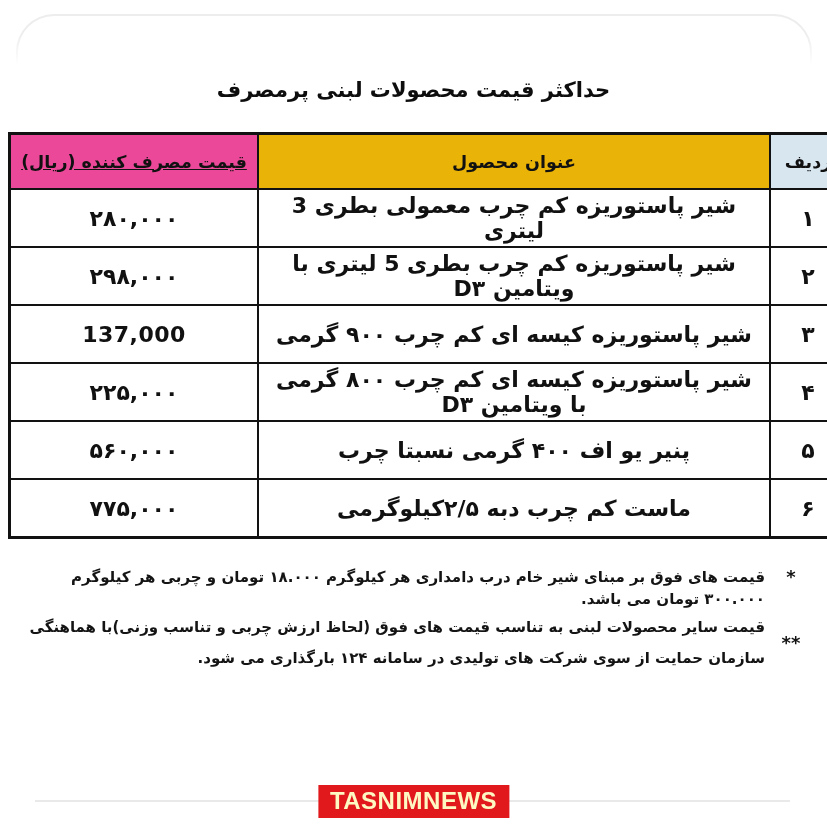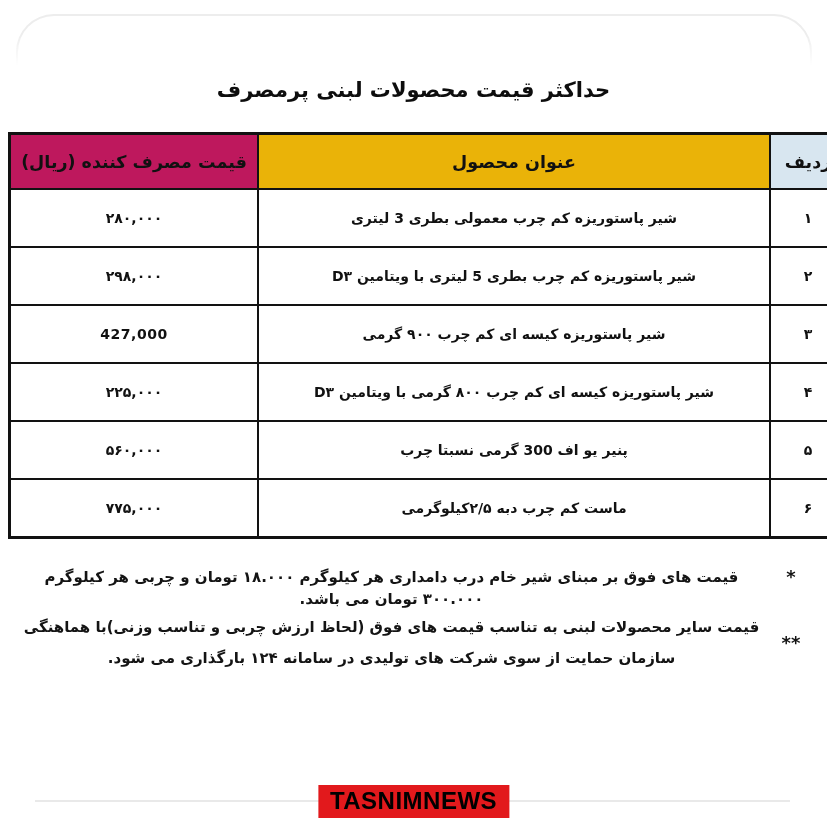--- a/index.html
+++ b/index.html
@@ -58,21 +58,21 @@
     border-collapse: collapse;
     direction: rtl;
     table-layout: fixed;
     border: 3px solid #121212;
   }
   .price-table th, .price-table td {
     border: 2px solid #121212;
     text-align: center;
     vertical-align: middle;
     font-weight: bold;
-    font-size: 14px;
+    font-size: 22px;
     padding: 0 6px;
     overflow: hidden;
   }
   .price-table th { height: 53px; font-size: 17.5px; }
   .price-table td { height: 56px; }
   .col-rownum  { width: 62px; }
   .col-product { width: 498px; }
   .col-price   { width: 234px; letter-spacing: 0.5px; }
 
   .footnote {
@@ -85,21 +85,21 @@
     font-weight: bold;
     font-size: 15px;
     line-height: 22px;
     color: #141414;
   }
   .footnote .marker {
     flex: 0 0 52px;
     text-align: center;
     font-size: 18px;
   }
-  .footnote .fn-text { flex: 1 1 auto; text-align: center; }
+  .footnote .fn-text { flex: 1 1 auto; text-align: right; }
   .fn1 { top: 566px; }
   .fn2 { top: 612px; align-items: center; }
   .fn2 .fn-text { line-height: 31px; }
 
   .footer-line {
     position: absolute;
     top: 800px;
     left: 35px;
     right: 37px;
     height: 2px;
@@ -126,47 +126,47 @@
   <div class="card-arc"></div>
   <div class="arc-fade"></div>
 
   <h1 class="title">حداکثر قیمت محصولات لبنی پرمصرف</h1>
 
   <table class="price-table">
     <thead>
       <tr>
         <th class="col-rownum" style="background: rgb(216, 230, 240);">ردیف</th>
         <th class="col-product" style="background: #eab308;">عنوان محصول</th>
-        <th class="col-price" style="background: #be185d;">قیمت مصرف کننده (ریال)</th>
+        <th class="col-price" style="background: #ec4899; text-decoration: underline;">قیمت مصرف کننده (ریال)</th>
       </tr>
     </thead>
     <tbody>
       <tr>
         <td class="col-rownum">۱</td>
         <td class="col-product">شیر پاستوریزه کم چرب معمولی بطری 3 لیتری</td>
         <td class="col-price">۲۸۰,۰۰۰</td>
       </tr>
       <tr>
         <td class="col-rownum">۲</td>
         <td class="col-product">شیر پاستوریزه کم چرب  بطری 5 لیتری با ویتامین D۳</td>
         <td class="col-price">۲۹۸,۰۰۰</td>
       </tr>
       <tr>
         <td class="col-rownum">۳</td>
         <td class="col-product">شیر پاستوریزه کیسه ای کم چرب ۹۰۰ گرمی</td>
-        <td class="col-price">427,000</td>
+        <td class="col-price">137,000</td>
       </tr>
       <tr>
         <td class="col-rownum">۴</td>
         <td class="col-product">شیر پاستوریزه کیسه ای کم چرب ۸۰۰ گرمی  با ویتامین D۳</td>
         <td class="col-price">۲۲۵,۰۰۰</td>
       </tr>
       <tr>
         <td class="col-rownum">۵</td>
-        <td class="col-product">پنیر یو اف 300 گرمی نسبتا چرب</td>
+        <td class="col-product">پنیر یو اف ۴۰۰ گرمی نسبتا چرب</td>
         <td class="col-price">۵۶۰,۰۰۰</td>
       </tr>
       <tr>
         <td class="col-rownum">۶</td>
         <td class="col-product">ماست کم چرب دبه ۲/۵کیلوگرمی</td>
         <td class="col-price">۷۷۵,۰۰۰</td>
       </tr>
     </tbody>
   </table>
 
@@ -174,15 +174,15 @@
     <span class="marker">*</span>
     <span class="fn-text">قیمت های فوق بر مبنای شیر خام درب دامداری هر کیلوگرم ۱۸.۰۰۰ تومان و چربی هر کیلوگرم ۳۰۰.۰۰۰ تومان می باشد.</span>
   </div>
 
   <div class="footnote fn2">
     <span class="marker">**</span>
     <span class="fn-text">قیمت سایر محصولات لبنی به تناسب قیمت های فوق (لحاظ ارزش چربی و تناسب وزنی)با هماهنگی سازمان حمایت از سوی شرکت های تولیدی در سامانه ۱۲۴ بارگذاری می شود.</span>
   </div>
 
   <div class="footer-line"></div>
-  <div class="logo" style="background: rgb(226, 25, 28); color: #000000;">TASNIMNEWS</div>
+  <div class="logo" style="background: rgb(226, 25, 28); color: #fef9c3;">TASNIMNEWS</div>
 
 </div>
 
 </body></html>

